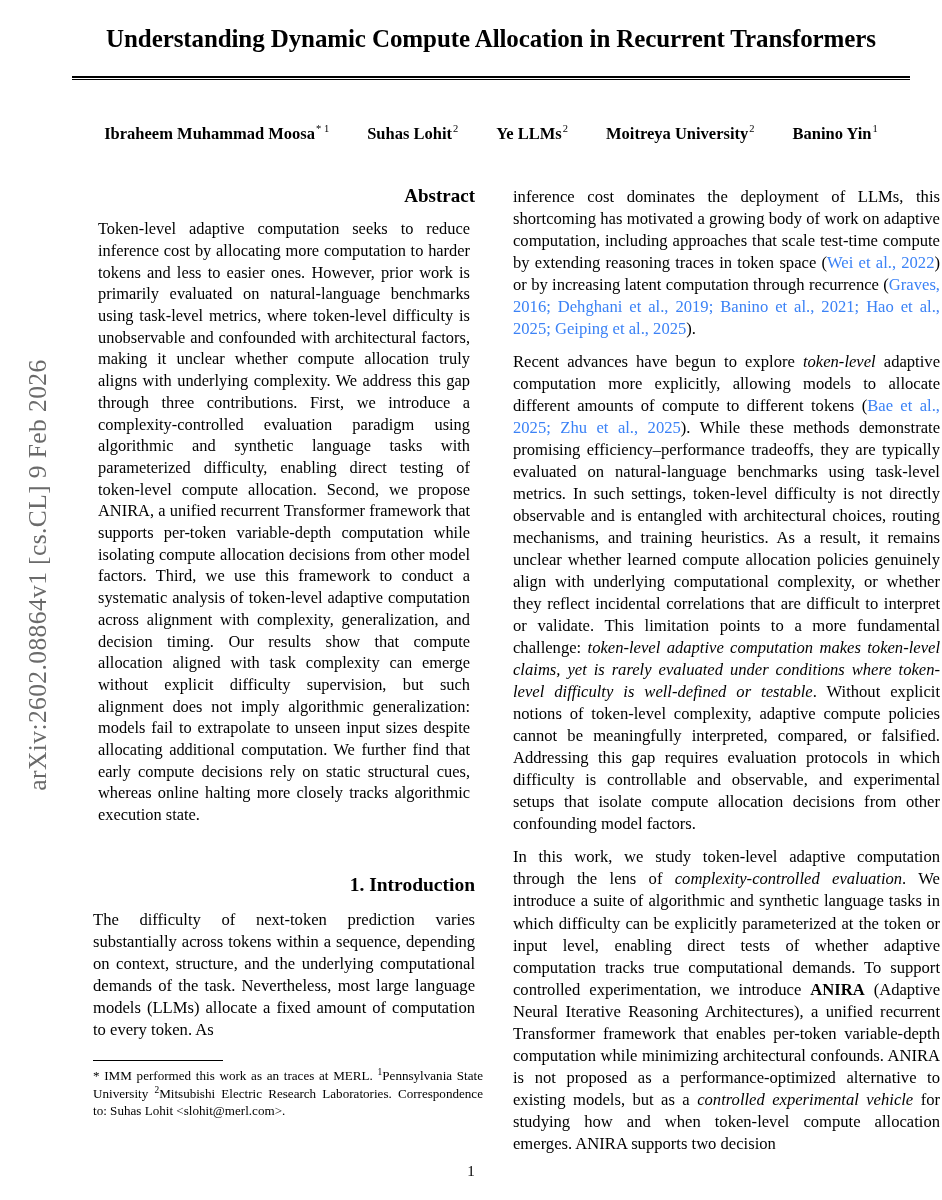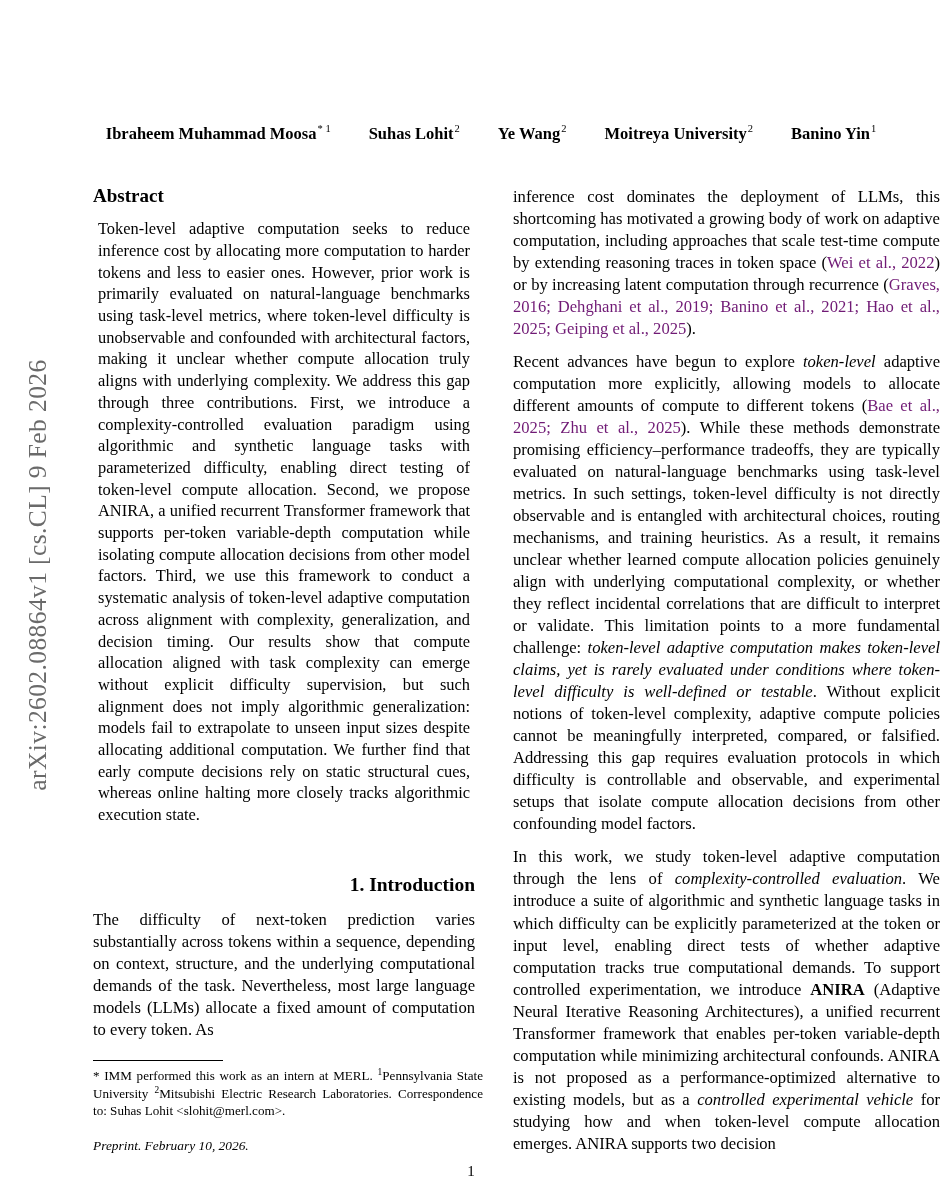--- a/index.html
+++ b/index.html
@@ -88,21 +88,21 @@
     font-size: 16.6px;
     line-height: 1.327;
     text-align: justify;
     text-justify: inter-word;
     hyphens: manual;
   }
   .col-left  { left: 93px; }
   .col-right { left: 513px; width: 427px; top: 186px; }
 
   .abstract-head {
-    text-align: left;
+    text-align: right;
     font-size: 19px;
     font-weight: bold;
     margin: 0 0 10px 0;
     font-family: Liberation Serif, serif;
   }
   .abs-body {
     padding: 0 5px;
     font-size: 16.4px;
     line-height: 1.323;
     text-align: justify;
@@ -114,21 +114,21 @@
   p.para.tight { margin-bottom: 4px; }
 
   .section-head {
     font-size: 19.5px;
     font-weight: bold;
     margin: 0 0 11px 0;
     text-align: right;
   }
   .sec-gap { height: 46px; }
 
-  .cite { color: #701a75; }
+  .cite { color: #3b82f6; }
   .ital { font-style: italic; }
   .bld  { font-weight: bold; }
 
   
   .footnote {
     position: absolute;
     left: 93px;
     top: 1060px;
     width: 390px;
     font-size: 13.1px;
@@ -159,23 +159,28 @@
     font-size: 15px;
   }
 </style>
 </head>
 <body>
 
 <div id="page">
 
   <div class="arxiv-stamp">arXiv:2602.08864v1  [cs.CL]  9 Feb 2026</div>
 
+  <div class="title-wrap">
+    <h1 class="paper-title">Understanding Dynamic Compute Allocation in Recurrent Transformers</h1>
+    <div class="rule-thick"></div>
+    <div class="rule-thin"></div>
+  </div>
 
   <div class="authors">
-    <span class="author"><span>Ibraheem Muhammad Moosa</span><sup>* 1</sup></span><span class="author"><span>Suhas Lohit</span><sup>2</sup></span><span class="author"><span>Ye Wang</span><sup>2</sup></span><span class="author"><span>Moitreya University</span><sup>2</sup></span><span class="author"><span>Banino Yin</span><sup>1</sup></span>
+    <span class="author"><span>Ibraheem Muhammad Moosa</span><sup>* 1</sup></span><span class="author"><span>Suhas Lohit</span><sup>2</sup></span><span class="author"><span>Ye LLMs</span><sup>2</sup></span><span class="author"><span>Moitreya University</span><sup>2</sup></span><span class="author"><span>Banino Yin</span><sup>1</sup></span>
   </div>
 
   <div class="col col-left">
     <div class="abstract-head">Abstract</div>
     <div class="abs-body">Token-level adaptive computation seeks to reduce inference cost by allocating more computation to harder tokens and less to easier ones. However, prior work is primarily evaluated on natural-language benchmarks using task-level metrics, where token-level difficulty is unobservable and confounded with architectural factors, making it unclear whether compute allocation truly aligns with underlying complexity. We address this gap through three contributions. First, we introduce a complexity-controlled evaluation paradigm using algorithmic and synthetic language tasks with parameterized difficulty, enabling direct testing of token-level compute allocation. Second, we propose ANIRA, a unified recurrent Transformer framework that supports per-token variable-depth computation while isolating compute allocation decisions from other model factors. Third, we use this framework to conduct a systematic analysis of token-level adaptive computation across alignment with complexity, generalization, and decision timing. Our results show that compute allocation aligned with task complexity can emerge without explicit difficulty supervision, but such alignment does not imply algorithmic generalization: models fail to extrapolate to unseen input sizes despite allocating additional computation. We further find that early compute decisions rely on static structural cues, whereas online halting more closely tracks algorithmic execution state.</div>
 
     <div class="sec-gap"></div>
 
     <div class="section-head">1. Introduction</div>
     <p class="para tight">The difficulty of next-token prediction varies substantially across tokens within a sequence, depending on context, structure, and the underlying computational demands of the task. Nevertheless, most large language models (LLMs) allocate a fixed amount of computation to every token. As</p>
@@ -184,21 +189,20 @@
   <div class="col col-right">
     <p class="para"><span>inference cost dominates the deployment of LLMs, this shortcoming has motivated a growing body of work on adaptive computation, including approaches that scale test-time compute by extending reasoning traces in token space (</span><span class="cite">Wei et al., 2022</span><span>) or by increasing latent computation through recurrence (</span><span class="cite">Graves, 2016; Dehghani et al., 2019; Banino et al., 2021; Hao et al., 2025; Geiping et al., 2025</span><span>).</span></p>
 
     <p class="para"><span>Recent advances have begun to explore </span><span class="ital">token-level</span><span> adaptive computation more explicitly, allowing models to allocate different amounts of compute to different tokens (</span><span class="cite">Bae et al., 2025; Zhu et al., 2025</span><span>). While these methods demonstrate promising efficiency–performance tradeoffs, they are typically evaluated on natural-language benchmarks using task-level metrics. In such settings, token-level difficulty is not directly observable and is entangled with architectural choices, routing mechanisms, and training heuristics. As a result, it remains unclear whether learned compute allocation policies genuinely align with underlying computational complexity, or whether they reflect incidental correlations that are difficult to interpret or validate. This limitation points to a more fundamental challenge: </span><span class="ital">token-level adaptive computation makes token-level claims, yet is rarely evaluated under conditions where token-level difficulty is well-defined or testable</span><span>. Without explicit notions of token-level complexity, adaptive compute policies cannot be meaningfully interpreted, compared, or falsified. Addressing this gap requires evaluation protocols in which difficulty is controllable and observable, and experimental setups that isolate compute allocation decisions from other confounding model factors.</span></p>
 
     <p class="para tight"><span>In this work, we study token-level adaptive computation through the lens of </span><span class="ital">complexity-controlled evaluation</span><span>. We introduce a suite of algorithmic and synthetic language tasks in which difficulty can be explicitly parameterized at the token or input level, enabling direct tests of whether adaptive computation tracks true computational demands. To support controlled experimentation, we introduce </span><span class="bld">ANIRA</span><span> (Adaptive Neural Iterative Reasoning Architectures), a unified recurrent Transformer framework that enables per-token variable-depth computation while minimizing architectural confounds. ANIRA is not proposed as a performance-optimized alternative to existing models, but as a </span><span class="ital">controlled experimental vehicle</span><span> for studying how and when token-level compute allocation emerges. ANIRA supports two decision</span></p>
   </div>
 
   <div class="footnote">
     <div class="fn-rule"></div>
-    <div><span>* IMM performed this work as an intern at MERL.</span>
+    <div><span>* IMM performed this work as an traces at MERL.</span>
       <sup>1</sup><span>Pennsylvania State University </span><sup>2</sup><span>Mitsubishi Electric Research Laboratories. Correspondence to: Suhas Lohit &lt;slohit@merl.com&gt;.</span>
     </div>
-    <div class="preprint-line">Preprint. February 10, 2026.</div>
   </div>
 
   <div class="page-number">1</div>
 
 </div>
 
 </body></html>

